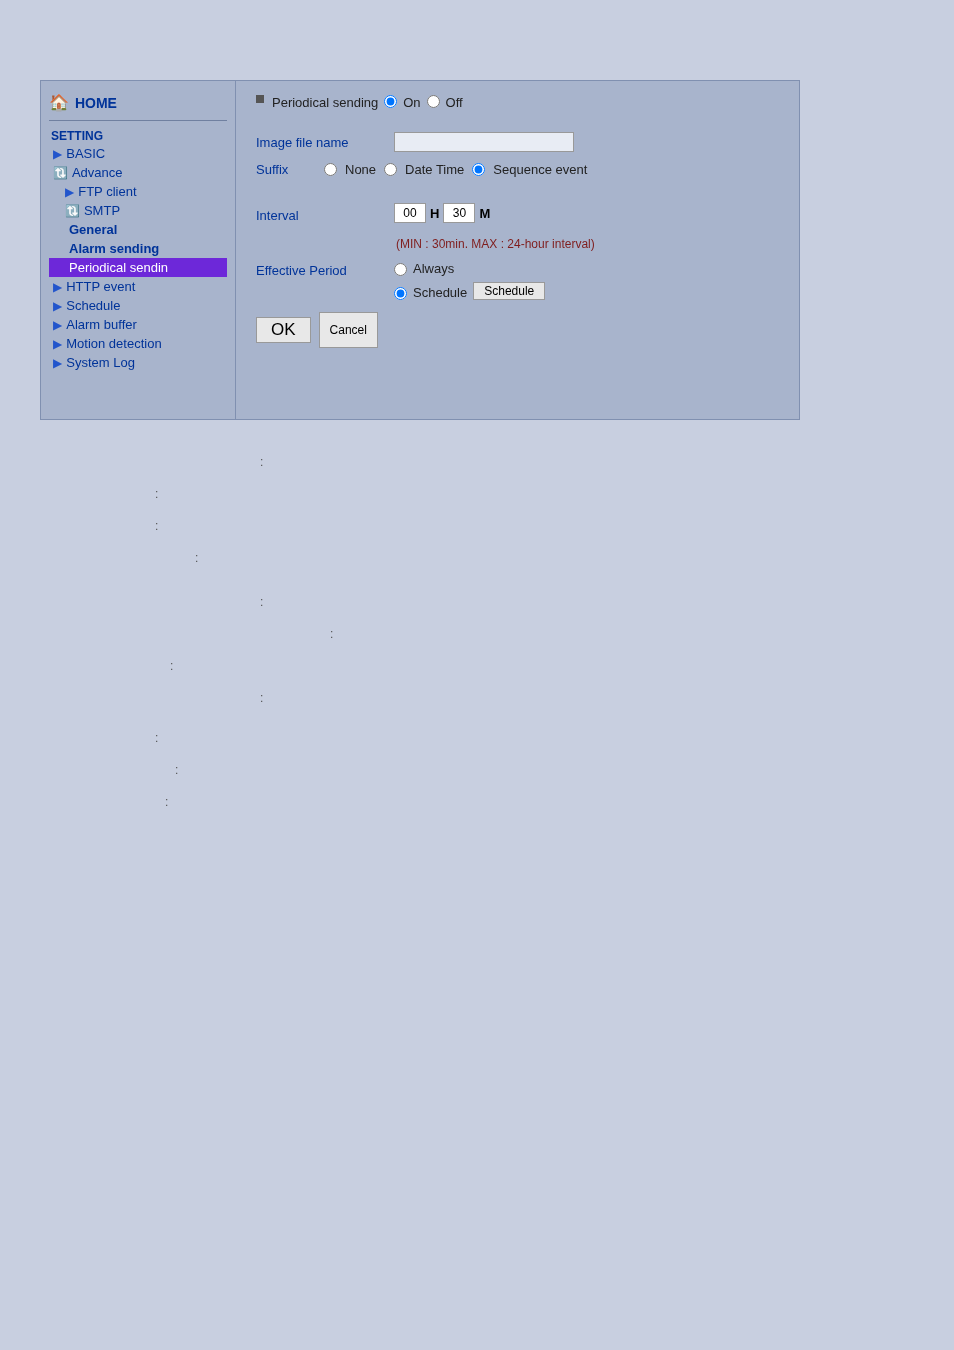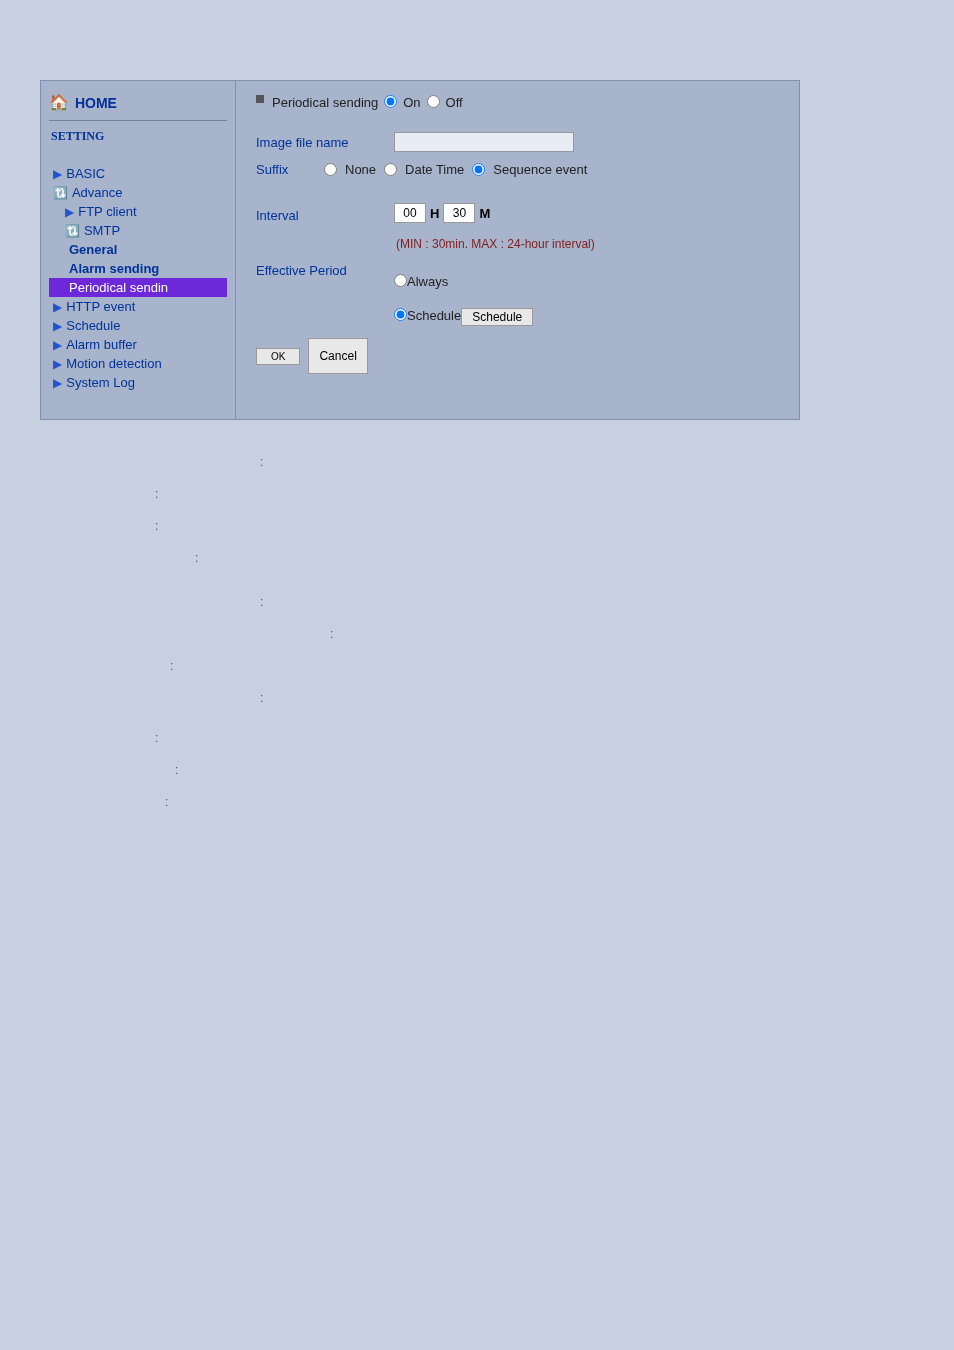--- a/index.html
+++ b/index.html
@@ -44,23 +44,22 @@
     }
     .sidebar-divider {
       border: none;
       border-top: 1px solid #7080a0;
       margin-bottom: 8px;
     }
     .setting-label {
       color: #003399;
       font-weight: bold;
       font-size: 12px;
-      margin-bottom: 20px;
+      margin-bottom: 1px;
       padding-left: 2px;
-      font-family: Liberation Serif, serif;
     }
     .sidebar-item {
       display: flex;
       align-items: center;
       gap: 4px;
       padding: 2px 4px;
       cursor: pointer;
       color: #003399;
       font-size: 13px;
     }
@@ -183,42 +182,42 @@
       font-size: 13px;
       padding-top: 2px;
     }
     .effective-options {
       display: flex;
       flex-direction: column;
       gap: 6px;
     }
     .effective-row {
       display: flex;
-      align-items: flex-start;
-      margin-top: 13px;
+      align-items: flex-end;
+      gap: 6px;
     }
     .schedule-btn {
       background: #e8e8e8;
       border: 1px solid #999;
       padding: 1px 10px;
       font-size: 12px;
       cursor: pointer;
     }
     .action-row {
       display: flex;
       align-items: center;
       gap: 8px;
       margin-top: 4px;
       padding-left: 0px;
     }
     .ok-btn {
       background: #e8e8e8;
       border: 1px solid #999;
       padding: 2px 14px;
-      font-size: 10px;
+      font-size: 17px;
       cursor: pointer;
     }
     .cancel-btn {
       background: #e8e8e8;
       border: 1px solid #999;
       padding: 10px 10px;
       font-size: 12px;
       cursor: pointer;
     }
     

